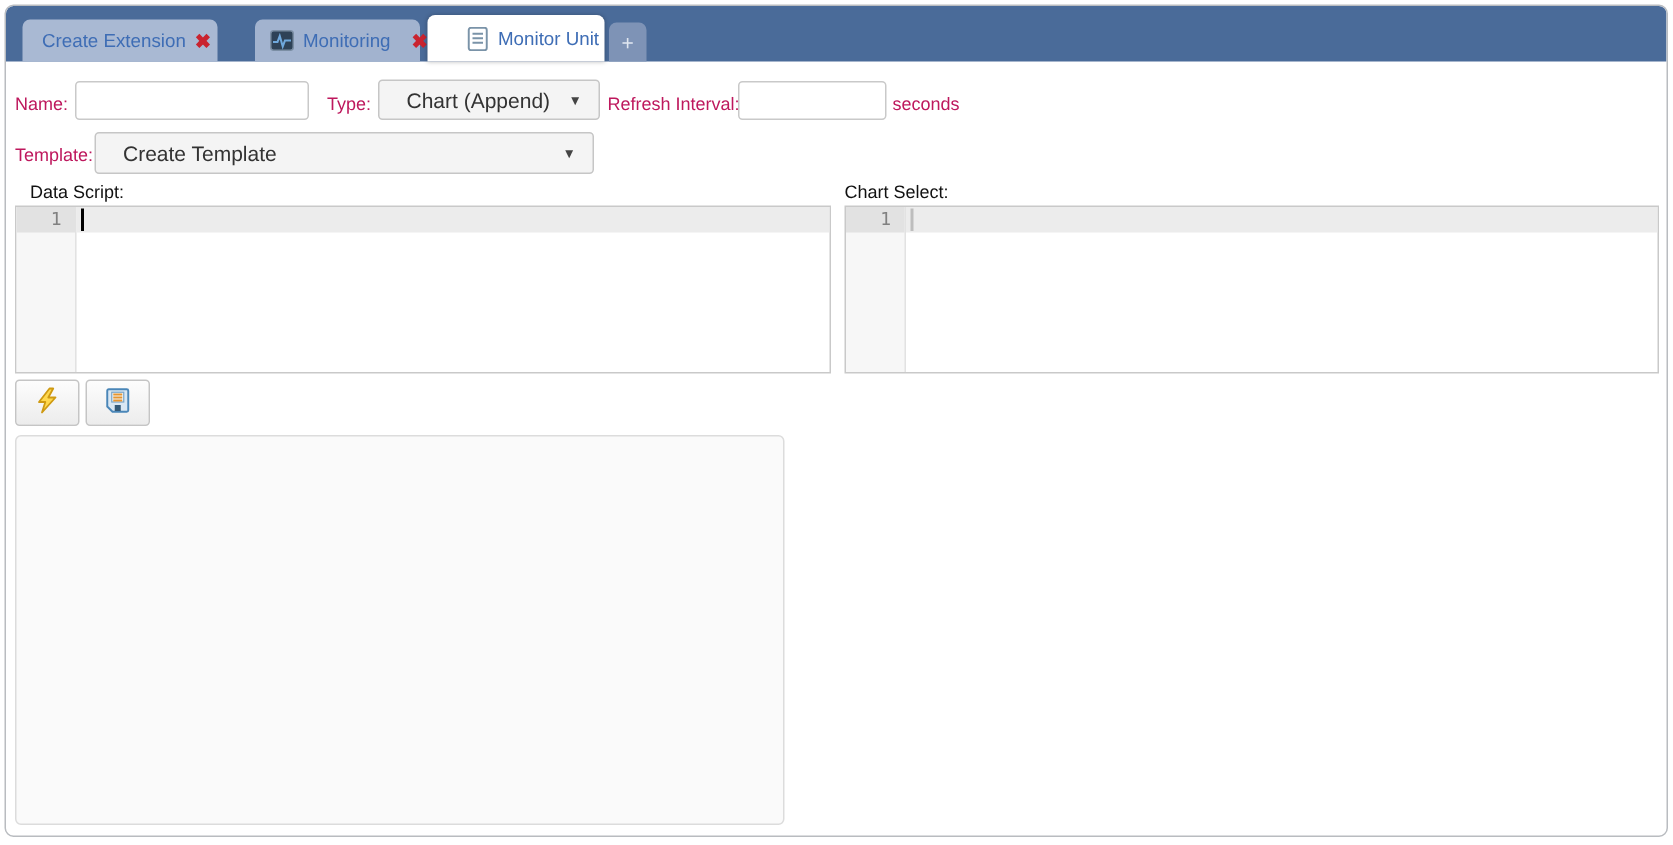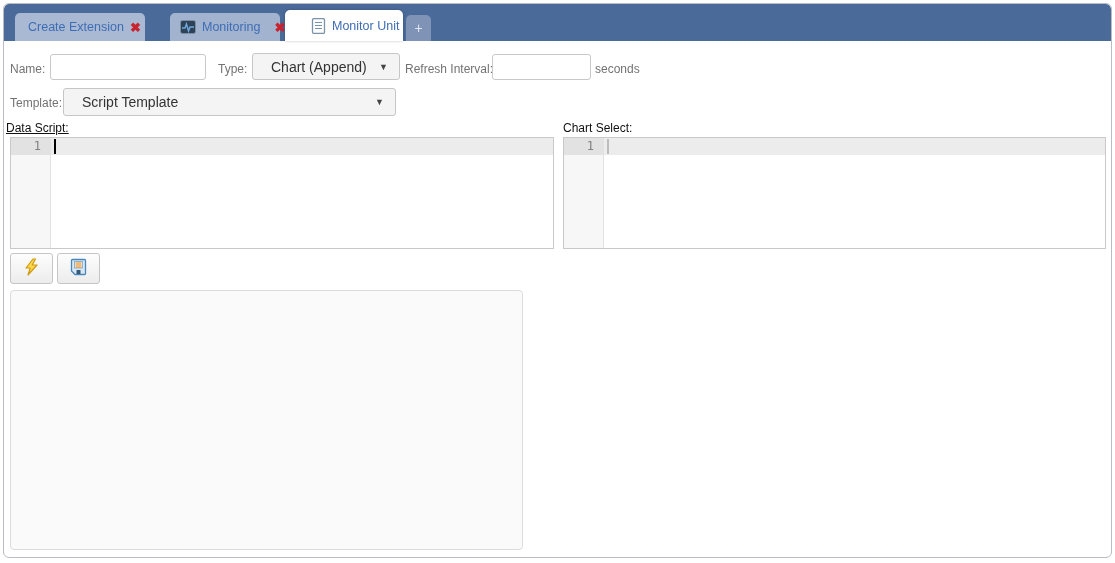--- a/index.html
+++ b/index.html
@@ -20,42 +20,42 @@
   }
   .tab-create { position:absolute; left:11px; width:130px; height:28px; background:#a9b9d3; padding:0 13px; justify-content:space-between; }
   .tab-monitoring { position:absolute; left:166px; width:110px; height:28px; background:#a2b3cf; padding:0 10px; gap:6px; }
   .tab-active { position:absolute; left:281px; width:118px; height:31px; background:#ffffff; padding:0 26px; gap:6px; box-shadow:0 0 3px rgba(0,0,0,.25); }
   .tab-plus { position:absolute; left:402px; width:25px; height:26px; background:#7e93b6; color:#dfe6f0; justify-content:center; font-size:14px; }
   .tab-label { white-space:nowrap; }
   .close-icon { color:#c9232f; font-size:13px; font-weight:bold; line-height:1; margin-left:auto; padding-left:6px; }
   .tab-monitoring .close-icon, .tab-active .close-icon { margin-left:2px; }
   .tab-icon { display:inline-flex; flex:none; }
   
-  .label { position:absolute; font-size:12px; color:#737373; }
+  .label { position:absolute; font-size:12px; color:#be185d; }
   .text-input {
     position:absolute; border:1px solid #c9c9c9; border-radius:3px; background:#fff;
     font-size:13px; padding:0 6px; font-family:"Liberation Sans", sans-serif;
   }
   .select {
     position:absolute; background:#f4f4f4; border:1px solid #c6c6c6; border-radius:3px;
     display:flex; align-items:center; font-size:14px; color:#333; cursor:pointer;
   }
   .select .arrow { margin-left:auto; font-size:9px; color:#444; padding-right:11px; }
   .name-label { left:6px; top:58px; }
   .name-input { left:46px; top:50px; width:156px; height:26px; }
   .type-label { left:214px; top:58px; }
   .type-select { left:248px; top:49px; width:148px; height:27px; padding-left:18px; }
   .refresh-label { left:401px; top:58px; }
   .refresh-input { left:488px; top:50px; width:99px; height:26px; }
   .seconds-label { left:591px; top:58px;text-align:center; }
   .template-label { left:6px; top:92px; }
   .template-select { left:59px; top:84px; width:333px; height:28px; padding-left:18px; }
   
   .editor-label { position:absolute; font-size:12px; color:#111; }
-  .ds-label { left:2px; top:117px;text-decoration:underline; }
+  .ds-label { left:16px; top:117px; }
   .cs-label { left:559px; top:117px; }
   .editor {
     position:absolute; top:133px; height:112px; border:1px solid #c9c9c9; background:#fff;
     display:flex; overflow:hidden;
   }
   .editor-data { left:6px; width:544px; }
   .editor-chart { left:559px; width:543px; }
   .gutter { width:40px; background:#f7f7f7; border-right:1px solid #e2e2e2; flex:none; }
   .gutter .ln {
     height:17px; background:#e2e2e2; text-align:right; padding-right:9px;
@@ -127,21 +127,21 @@
   <div class="select type-select">
     <span>Chart (Append)</span>
     <span class="arrow">▼</span>
   </div>
   <span class="label refresh-label">Refresh Interval:</span>
   <input class="text-input refresh-input" value="" style="">
   <span class="label seconds-label">seconds</span>
 
   <span class="label template-label">Template:</span>
   <div class="select template-select">
-    <span>Script Template</span>
+    <span>Create Template</span>
     <span class="arrow">▼</span>
   </div>
 
   <span class="editor-label ds-label">Data Script:</span>
   <span class="editor-label cs-label">Chart Select:</span>
 
   <div class="editor editor-data">
     <div class="gutter">
       <div class="ln">1</div>
     </div>

